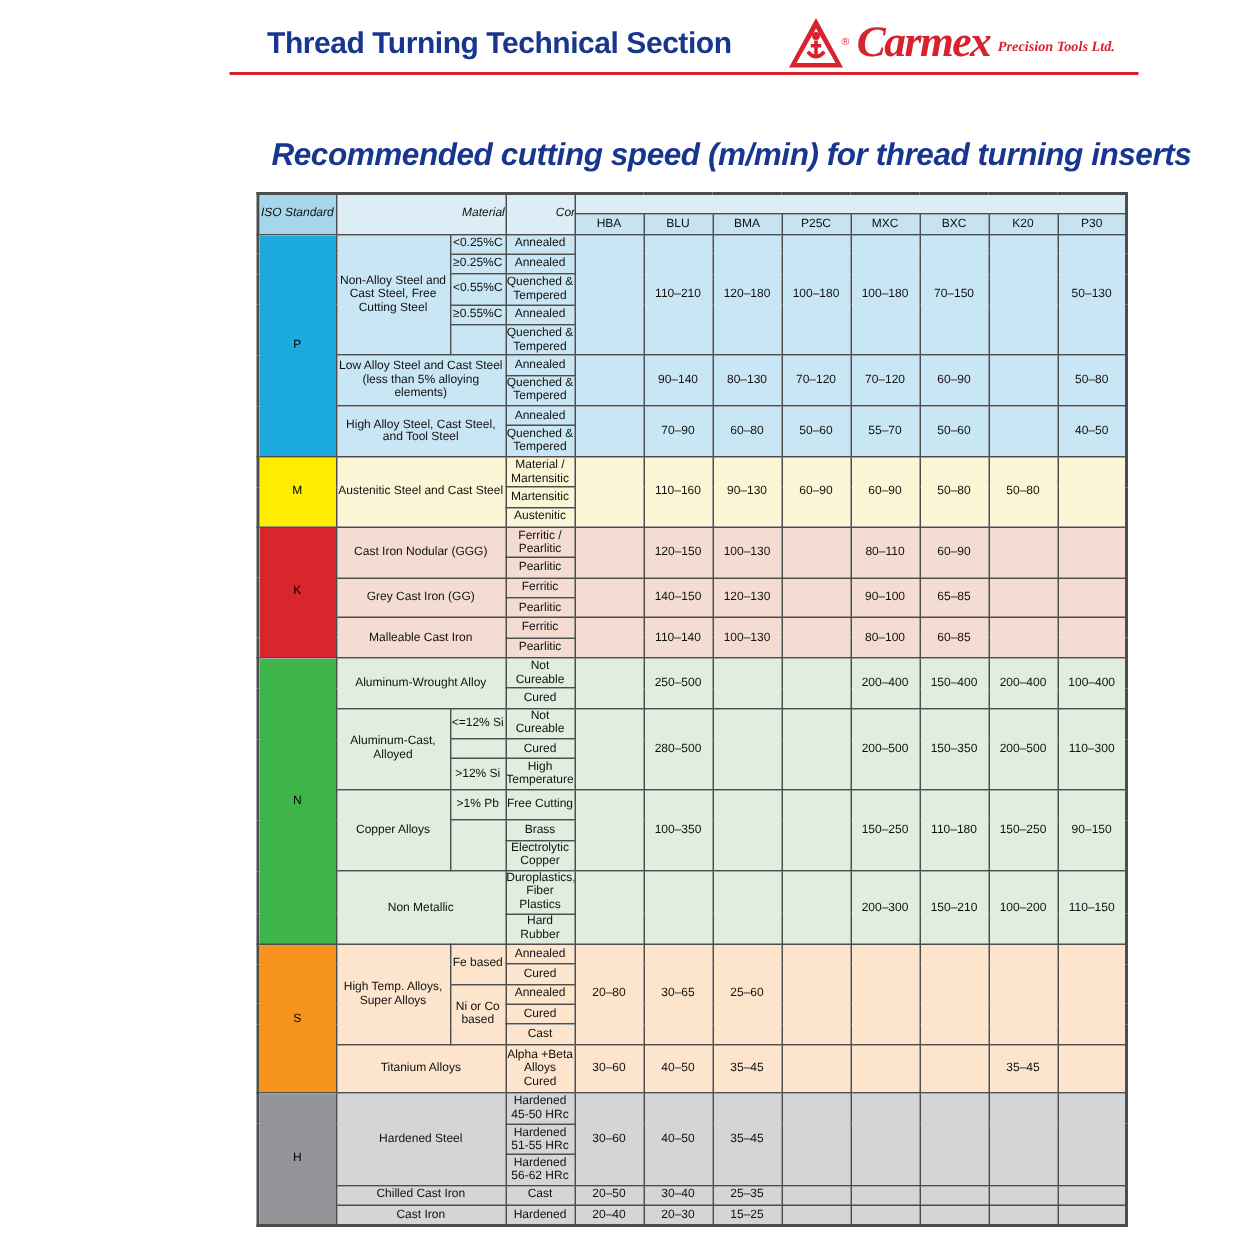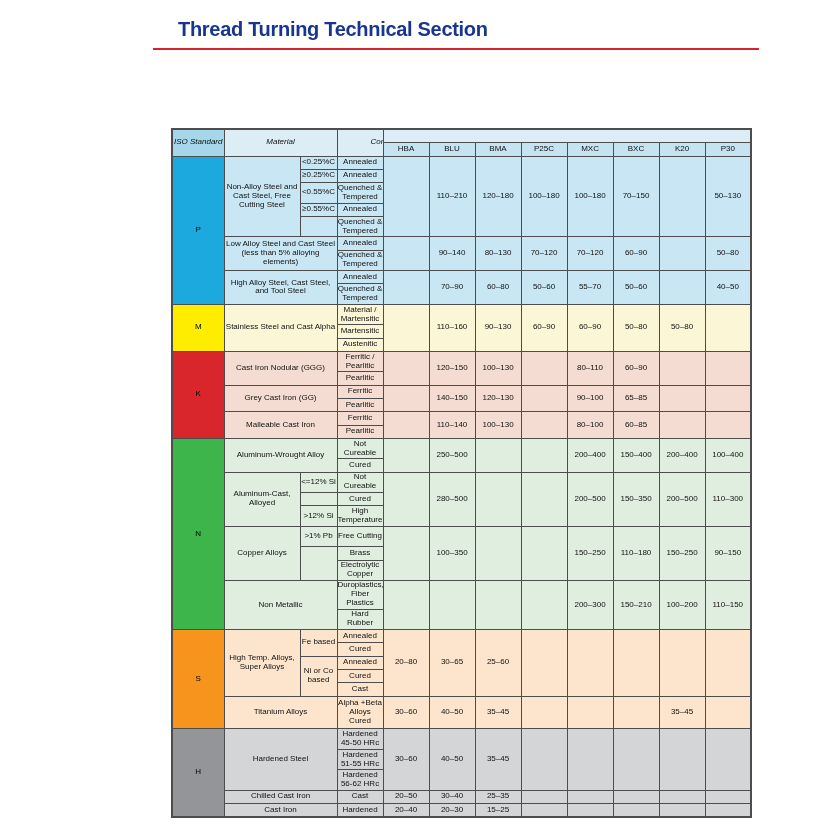--- a/index.html
+++ b/index.html
@@ -27,43 +27,55 @@
   .cd{font-size:8px;}
   .v{font-size:9.5px;}
 </style>
 </head>
 <body>
 
 <div class="page">
 
   <div class="doc-title" style="color: rgb(24, 54, 143);">Thread Turning Technical Section</div>
 
+  <div class="logo">
+    <svg width="38" height="37" viewBox="0 0 38 37">
+      <path d="M19 2 L37 35 H1 Z" fill="#d8232e"></path>
+      <path d="M19 9 L32 32 H6 Z" fill="#ffffff"></path>
+      <circle cx="19" cy="14" r="2.6" fill="#d8232e"></circle>
+      <path d="M19 17 v10 M15.5 20.5 h7 M13.5 24.5 q5.5 6.5 11 0" stroke="#d8232e" stroke-width="2.4" fill="none"></path>
+    </svg>
+    <span class="reg" style="color: rgb(216, 35, 46);">®</span>
+    <span class="brand" style="color: rgb(216, 35, 46);">Carmex</span>
+    <span class="brand-sub" style="color: rgb(216, 35, 46);">Precision Tools Ltd.</span>
+  </div>
 
   <div class="red-rule" style="background-color: rgb(216, 35, 46);"></div>
 
+  <div class="main-title" style="color: rgb(24, 54, 143);">Recommended cutting speed (m/min) for thread turning inserts</div>
 
   <table class="tbl">
     <colgroup>
       <col style="width:52px">
         <col style="width:76px">
         <col style="width:37px">
         <col style="width:46px">
       <col style="width:46px">
         <col style="width:46px">
         <col style="width:46px">
         <col style="width:46px">
       <col style="width:46px">
         <col style="width:46px">
         <col style="width:46px">
         <col style="width:46px">
     </colgroup>
     <thead>
       <tr class="hd1">
         <th class="th-iso" rowspan="2" style="background-color: rgb(165, 214, 233);">ISO Standard</th>
-        <th class="th-mc" rowspan="2" colspan="2" style="background-color: rgb(220, 237, 246);">Material</th>
+        <th class="th-mc" rowspan="2" colspan="2" style="background-color: rgb(220, 237, 246); text-align: right;">Material</th>
         <th class="th-mc" rowspan="2" style="background-color: rgb(220, 237, 246); padding-left: 33px;">Condition</th>
         <th colspan="8" style="background-color: rgb(220, 237, 246);"></th>
       </tr>
       <tr class="hd2">
         <th class="th-grade" style="background-color: rgb(197, 227, 241);">HBA</th>
         <th class="th-grade" style="background-color: rgb(197, 227, 241); text-align: center;">BLU</th>
         <th class="th-grade" style="background-color: rgb(197, 227, 241);">BMA</th>
         <th class="th-grade" style="background-color: rgb(197, 227, 241);">P25C</th>
         <th class="th-grade" style="background-color: rgb(197, 227, 241);">MXC</th>
         <th class="th-grade" style="background-color: rgb(197, 227, 241);">BXC</th>
@@ -129,21 +141,21 @@
         <td class="v" rowspan="2">50–60</td>
         <td class="v" rowspan="2"></td>
         <td class="v" rowspan="2">40–50</td>
       </tr>
       <tr class="h2" style="background-color: rgb(201, 230, 244);">
         <td class="cd">Quenched &amp; Tempered</td>
       </tr>
 
       <tr class="h2" style="background-color: rgb(251, 246, 213);">
         <td class="lt" rowspan="3" style="background-color: rgb(255, 237, 0);">M</td>
-        <td class="mt" colspan="2" rowspan="3">Stainless Steel and Cast Alpha</td>
+        <td class="mt" colspan="2" rowspan="3">Austenitic Steel and Cast Steel</td>
         <td class="cd">Material / Martensitic</td>
         <td class="v" rowspan="3"></td>
         <td class="v" rowspan="3">110–160</td>
         <td class="v" rowspan="3">90–130</td>
         <td class="v" rowspan="3">60–90</td>
         <td class="v" rowspan="3">60–90</td>
         <td class="v" rowspan="3">50–80</td>
         <td class="v" rowspan="3">50–80</td>
         <td class="v" rowspan="3"></td>
       </tr>

